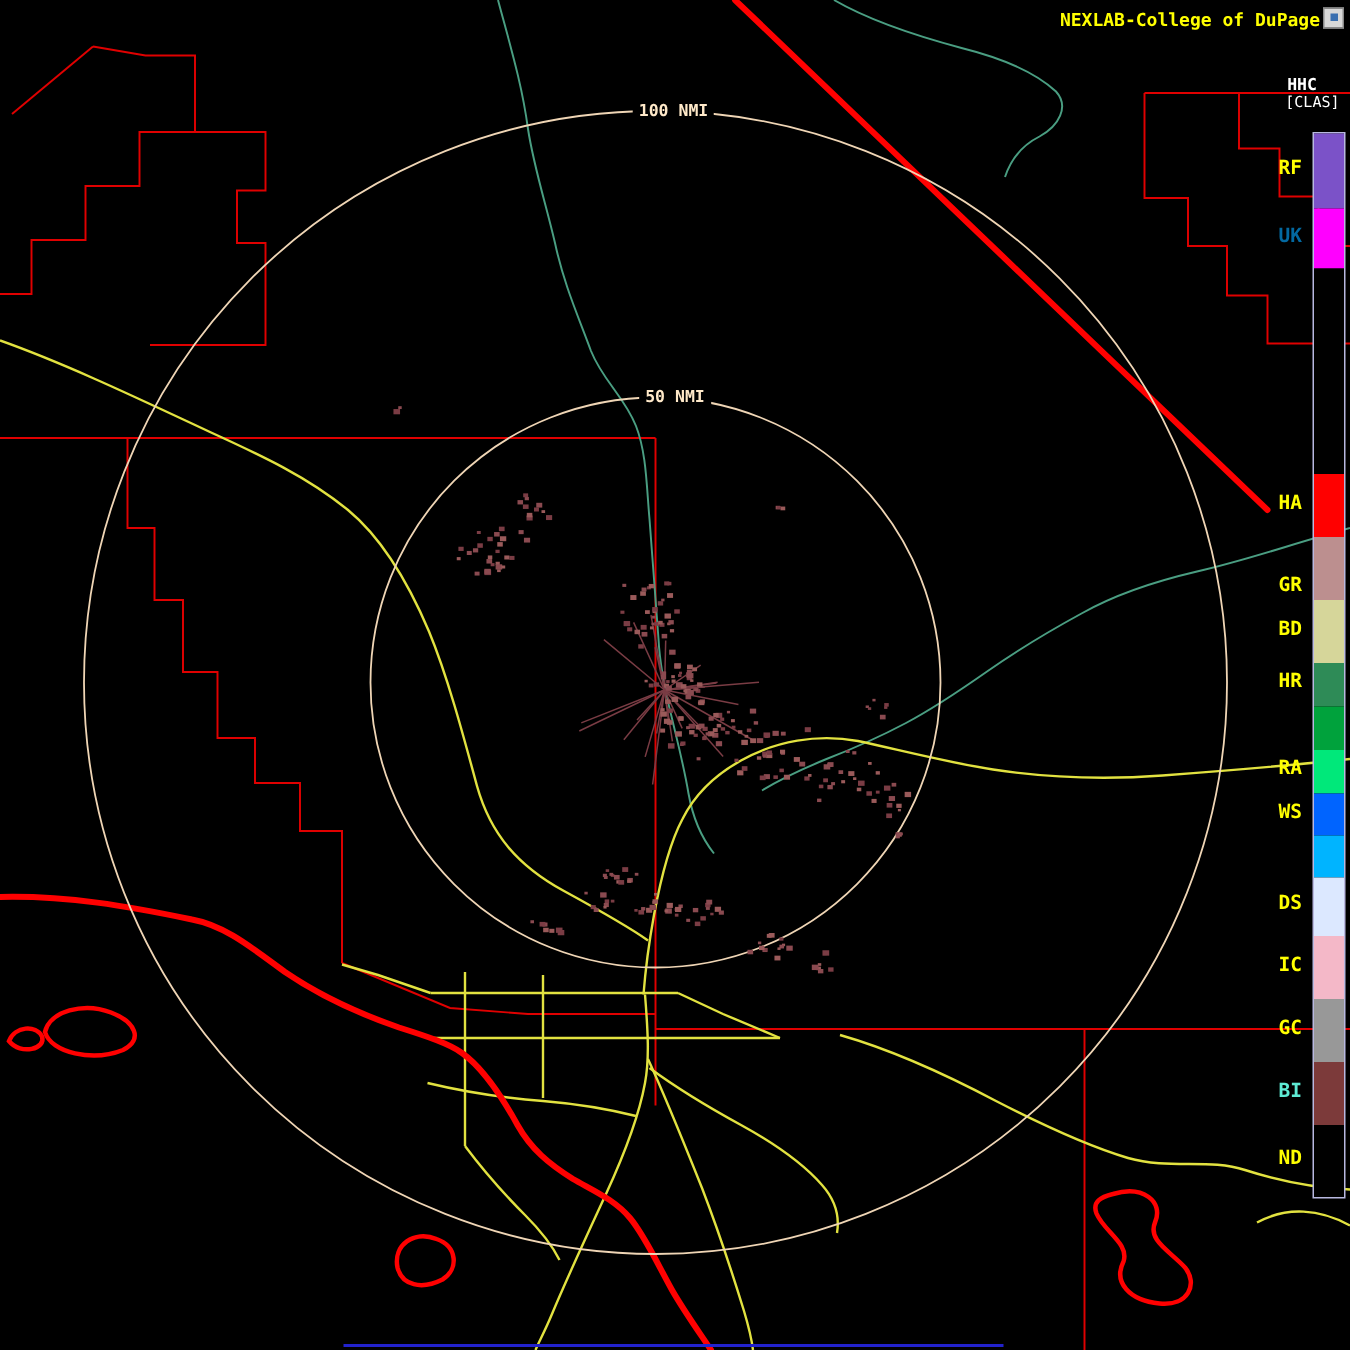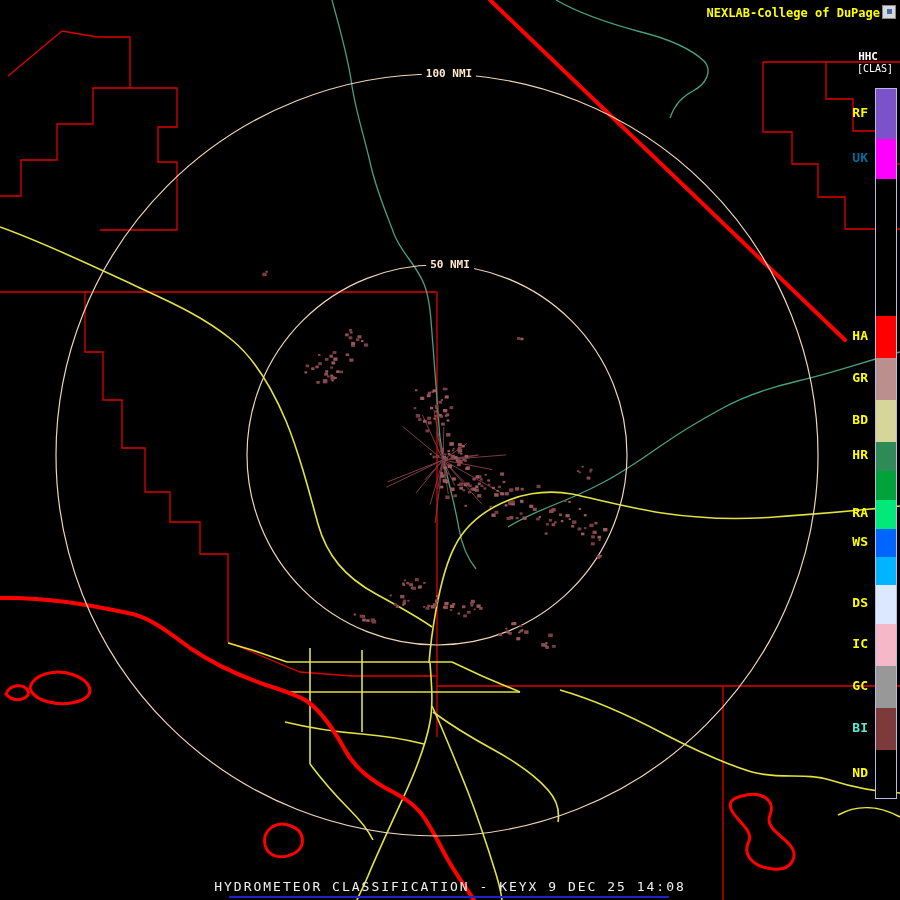--- a/index.html
+++ b/index.html
@@ -434,28 +434,27 @@
       <div style="height: 39px; background: rgb(220, 232, 255);"></div>
       <div style="height: 42px; background: rgb(244, 184, 200);"></div>
       <div style="height: 42px; background: rgb(152, 152, 152);"></div>
       <div style="height: 42px; background: rgb(124, 58, 58);"></div>
       <div style="height: 48px; background: rgb(0, 0, 0);"></div>
     </div>
   <div id="legend-labels">
       <div class="legend-label" style="top: 105px; color: rgb(255, 255, 0);">RF</div>
       <div class="legend-label" style="top: 150px; color: #0369a1;">UK</div>
       <div class="legend-label" style="top: 328px; color: rgb(255, 255, 0);">HA</div>
-      <div class="legend-label" style="top: 370px; color: rgb(255, 255, 0);">GR</div>
+      <div class="legend-label" style="top: 383px; color: rgb(255, 255, 0);">GR</div>
       <div class="legend-label" style="top: 412px; color: rgb(255, 255, 0);">BD</div>
       <div class="legend-label" style="top: 447px; color: rgb(255, 255, 0);">HR</div>
       <div class="legend-label" style="top: 505px; color: rgb(255, 255, 0);">RA</div>
       <div class="legend-label" style="top: 534px; color: rgb(255, 255, 0);">WS</div>
       <div class="legend-label" style="top: 595px; color: rgb(255, 255, 0);">DS</div>
       <div class="legend-label" style="top: 636px; color: rgb(255, 255, 0);">IC</div>
       <div class="legend-label" style="top: 678px; color: rgb(255, 255, 0);">GC</div>
       <div class="legend-label" style="top: 720px; color: #5eead4;">BI</div>
       <div class="legend-label" style="top: 765px; color: rgb(255, 255, 0);">ND</div>
     </div>
 
-  <div class="abs maintitle" style="color: rgb(240, 240, 240);">HYDROMETEOR CLASSIFICATION - KEYX 9 DEC 25 14:08</div>
   <div class="abs divider" style="background: rgb(34, 34, 204);"></div>
 
 </div>
 
 </body></html>

